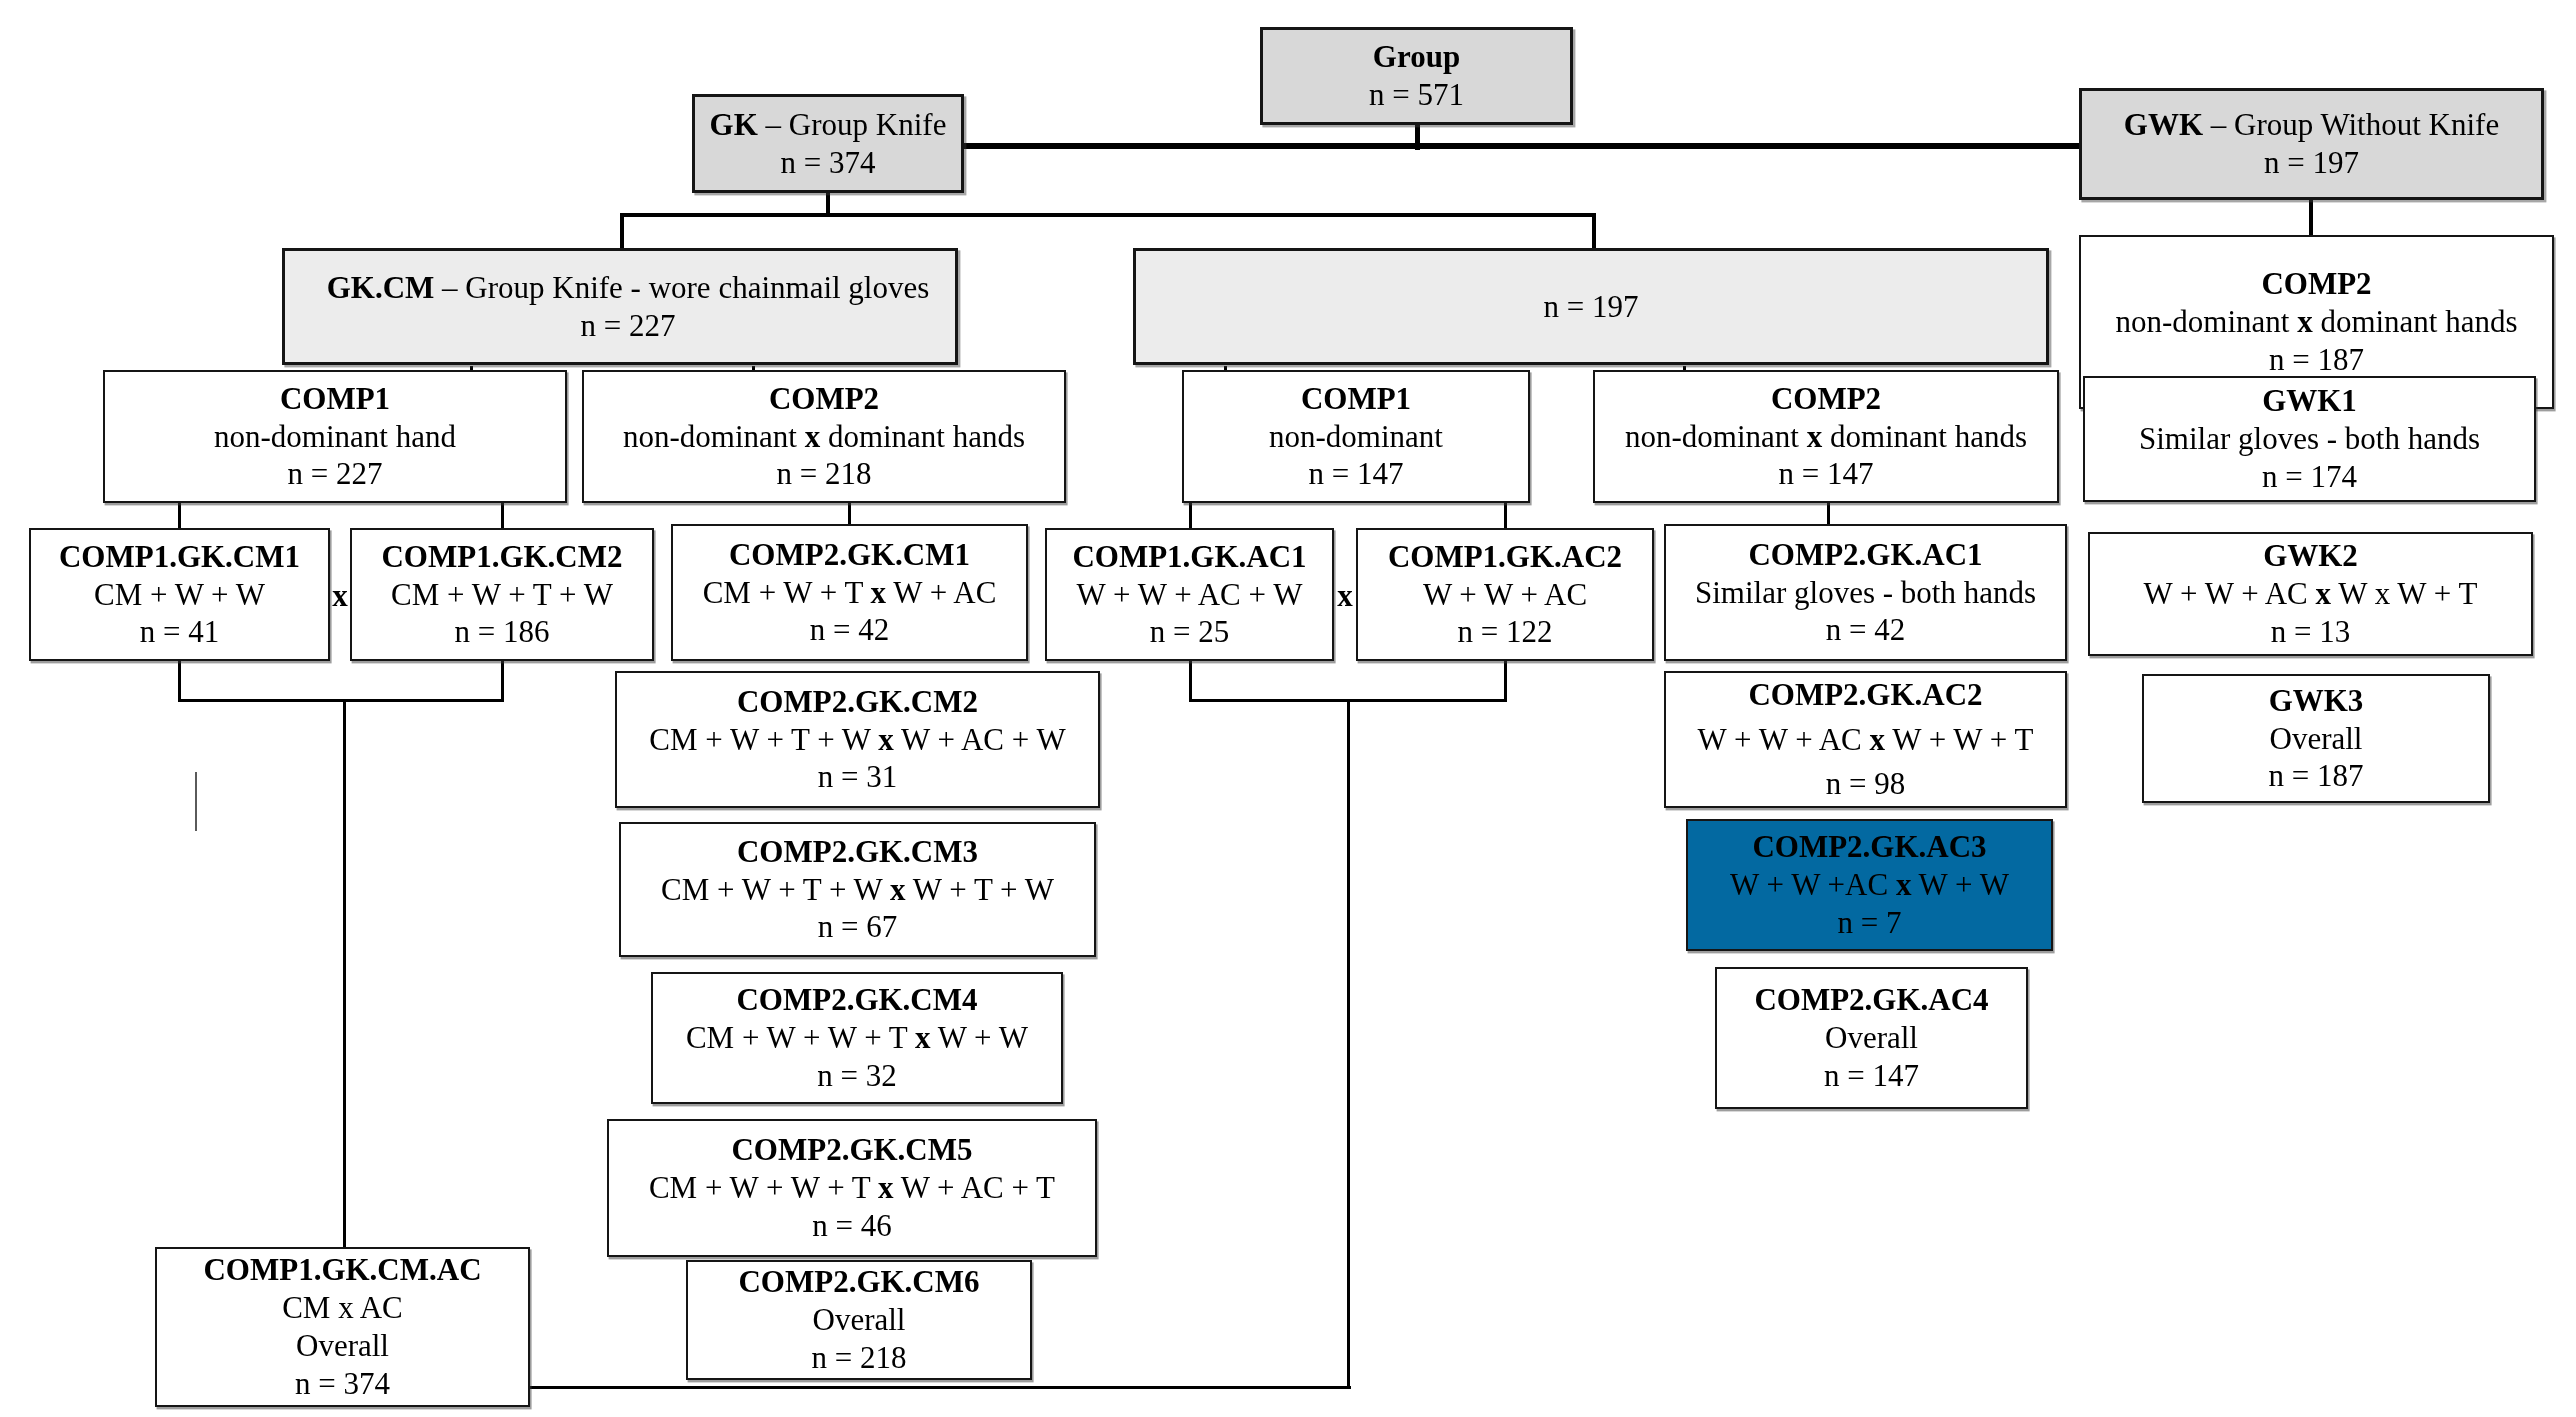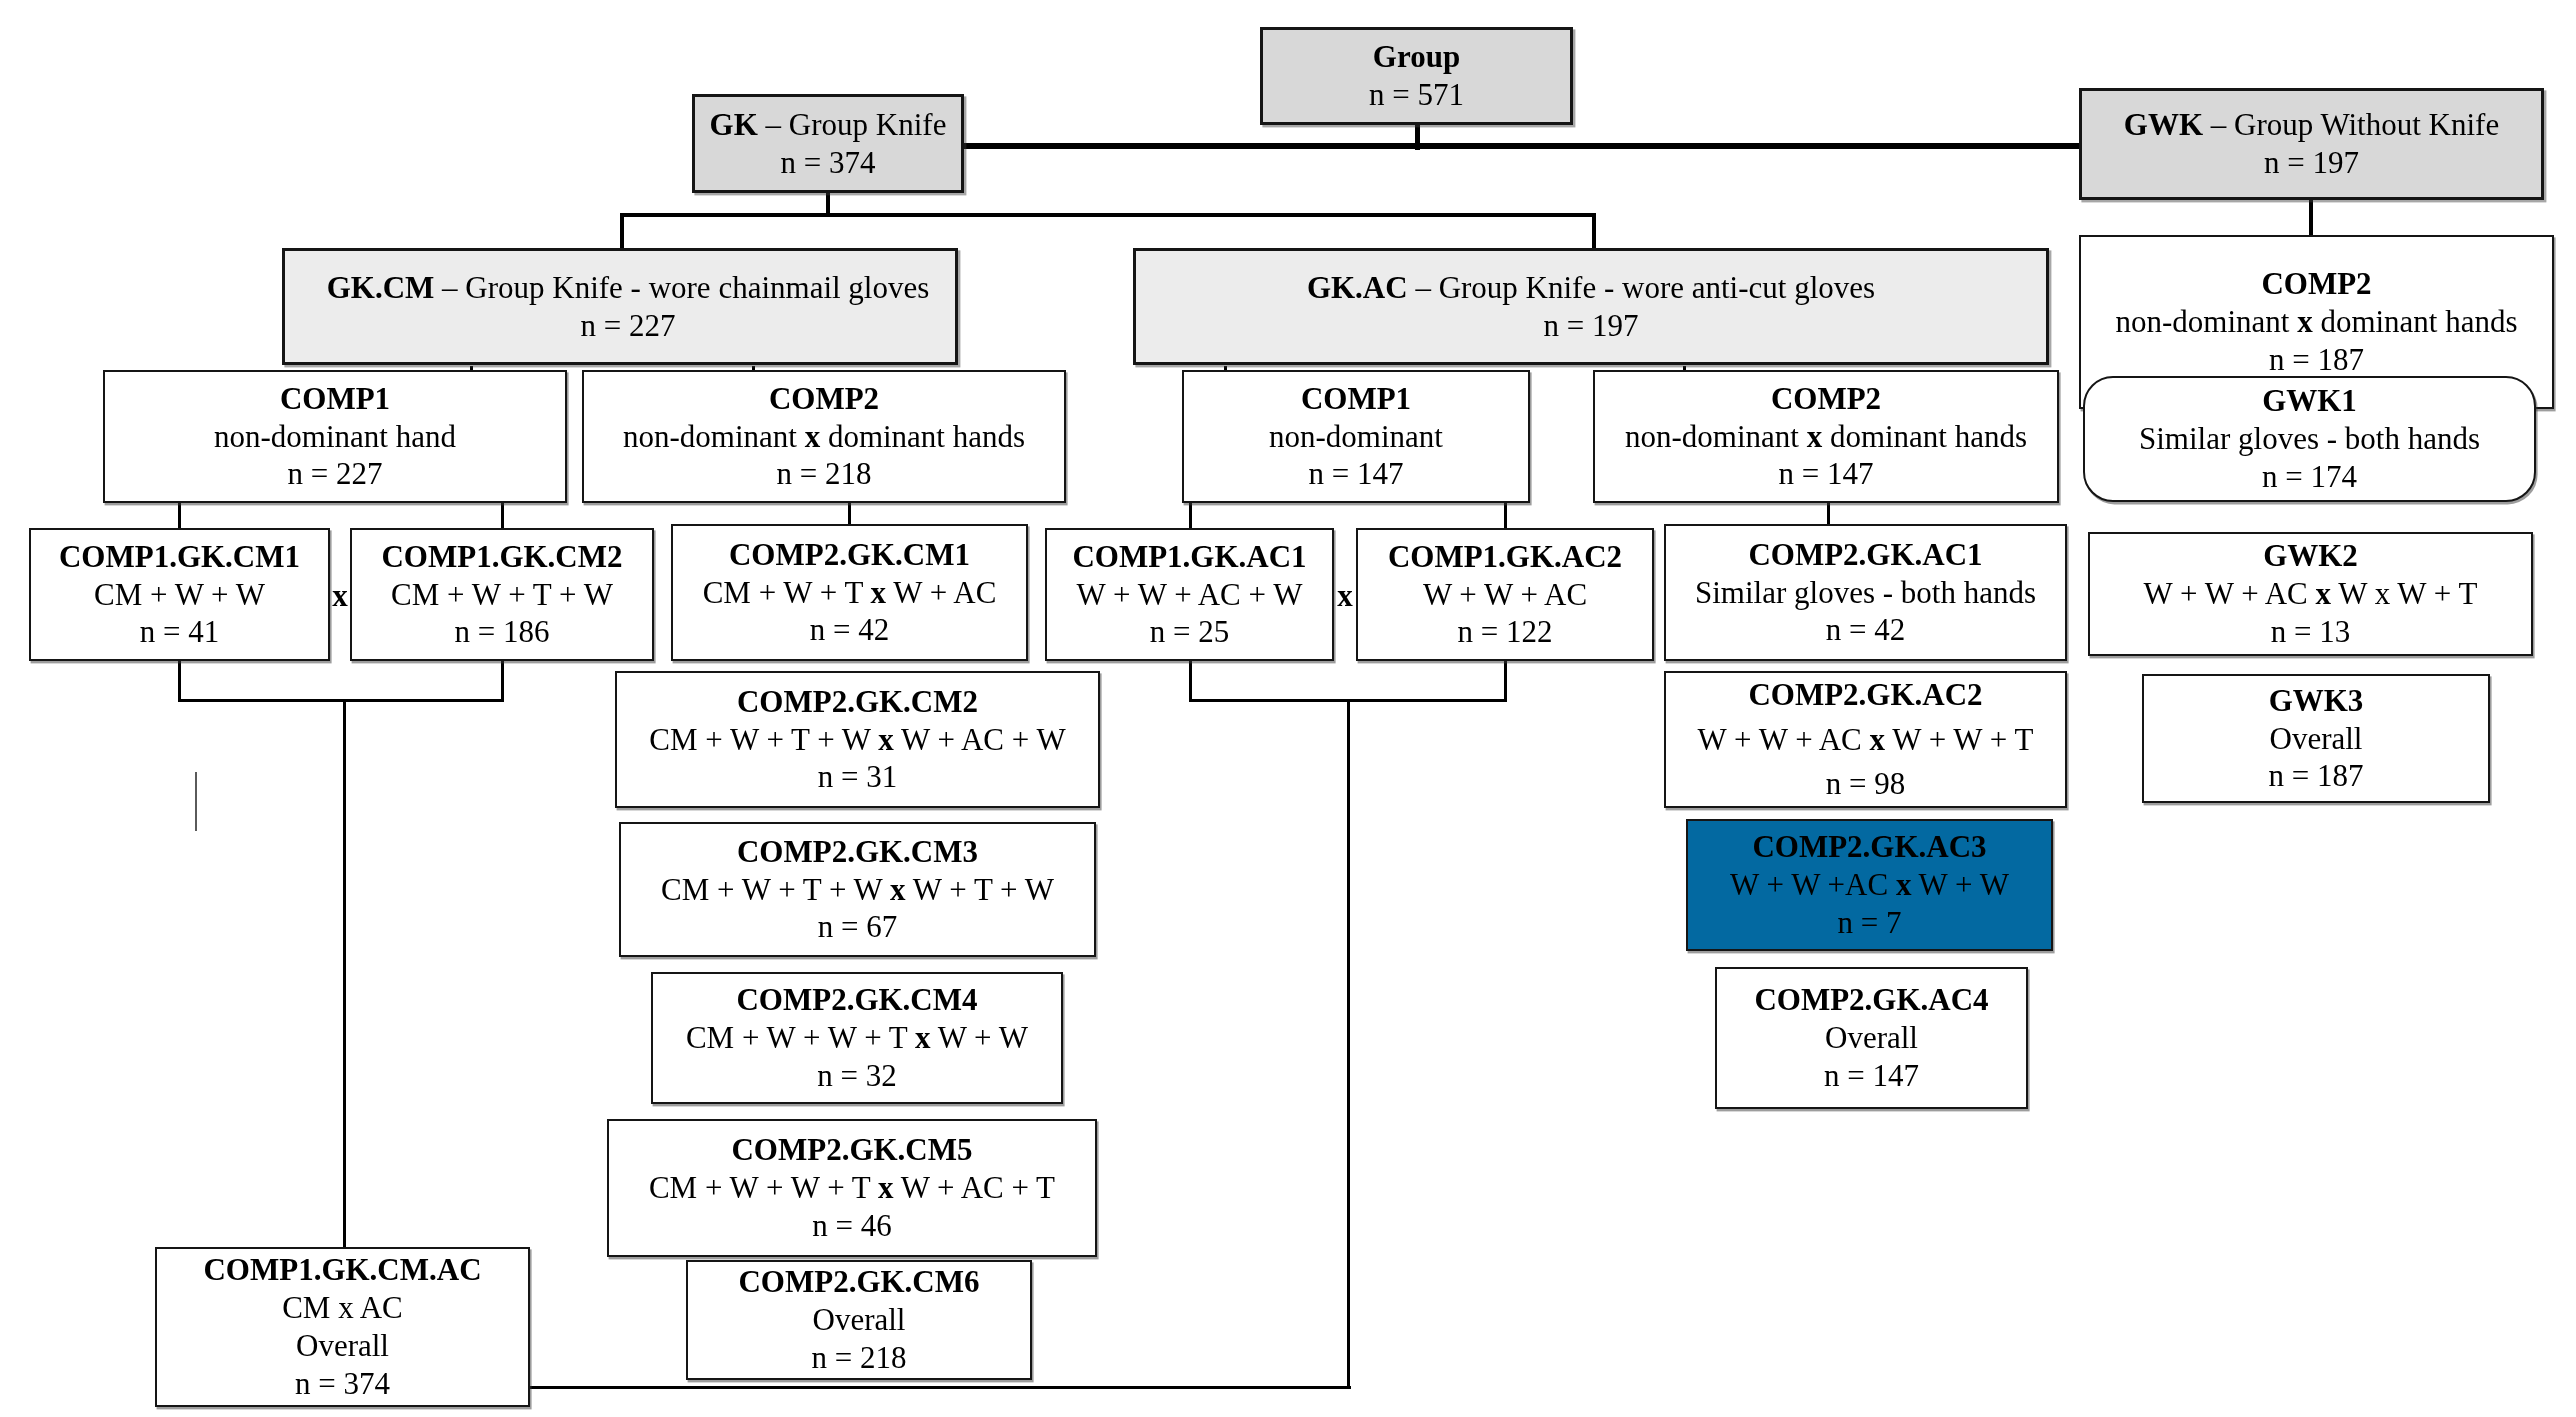--- a/index.html
+++ b/index.html
@@ -75,21 +75,20 @@
       </div>
       <div class="node gray" style="left: 2079px; top: 88px; width: 465px; height: 112px; border-width: 3.3px; background: rgb(216, 216, 216);">
         <div class="tline"><span class="b">GWK</span><span> – Group Without Knife</span></div>
         <div class="tline"><span>n = 197</span></div>
       </div>
       <div class="node lightgray" style="left: 282px; top: 248px; width: 676px; height: 117px; border-width: 3.3px; background: rgb(236, 236, 236); padding-left: 16px;">
         <div class="tline"><span class="b">GK.CM</span><span> – Group Knife - wore chainmail gloves</span></div>
         <div class="tline"><span>n = 227</span></div>
       </div>
       <div class="node lightgray" style="left: 1133px; top: 248px; width: 916px; height: 117px; border-width: 3.3px; background: rgb(236, 236, 236);">
-        <div class="tline"><span class="b">GK.AC</span><span> – Group Knife - wore anti-cut gloves</span></div>
         <div class="tline"><span>n = 197</span></div>
       </div>
       <div class="node white" style="left: 2079px; top: 235px; width: 475px; height: 174px; border-width: 2.4px; background: rgb(255, 255, 255);">
         <div class="tline"><span class="b">COMP2</span></div>
         <div class="tline"><span>non-dominant </span><span class="b">x</span><span> dominant hands</span></div>
         <div class="tline"><span>n = 187</span></div>
       </div>
       <div class="node white" style="left: 103px; top: 370px; width: 464px; height: 133px; border-width: 2.4px; background: rgb(255, 255, 255);">
         <div class="tline"><span class="b">COMP1</span></div>
         <div class="tline"><span>non-dominant hand</span></div>
@@ -103,21 +102,21 @@
       <div class="node white" style="left: 1182px; top: 370px; width: 348px; height: 133px; border-width: 2.4px; background: rgb(255, 255, 255);">
         <div class="tline"><span class="b">COMP1</span></div>
         <div class="tline"><span>non-dominant</span></div>
         <div class="tline"><span>n = 147</span></div>
       </div>
       <div class="node white" style="left: 1593px; top: 370px; width: 466px; height: 133px; border-width: 2.4px; background: rgb(255, 255, 255);">
         <div class="tline"><span class="b">COMP2</span></div>
         <div class="tline"><span>non-dominant </span><span class="b">x</span><span> dominant hands</span></div>
         <div class="tline"><span>n = 147</span></div>
       </div>
-      <div class="node white" style="left: 2083px; top: 376px; width: 453px; height: 126px; border-width: 2.4px; background: rgb(255, 255, 255); border-radius: 30px;">
+      <div class="node white" style="left: 2083px; top: 376px; width: 453px; height: 126px; border-width: 2.4px; background: rgb(255, 255, 255);">
         <div class="tline"><span class="b">GWK1</span></div>
         <div class="tline"><span>Similar gloves - both hands</span></div>
         <div class="tline"><span>n = 174</span></div>
       </div>
       <div class="node white" style="left: 29px; top: 528px; width: 301px; height: 133px; border-width: 2.4px; background: rgb(255, 255, 255);">
         <div class="tline"><span class="b">COMP1.GK.CM1</span></div>
         <div class="tline"><span>CM + W + W</span></div>
         <div class="tline"><span>n = 41</span></div>
       </div>
       <div class="node white" style="left: 350px; top: 528px; width: 304px; height: 133px; border-width: 2.4px; background: rgb(255, 255, 255); align-items: center;">

